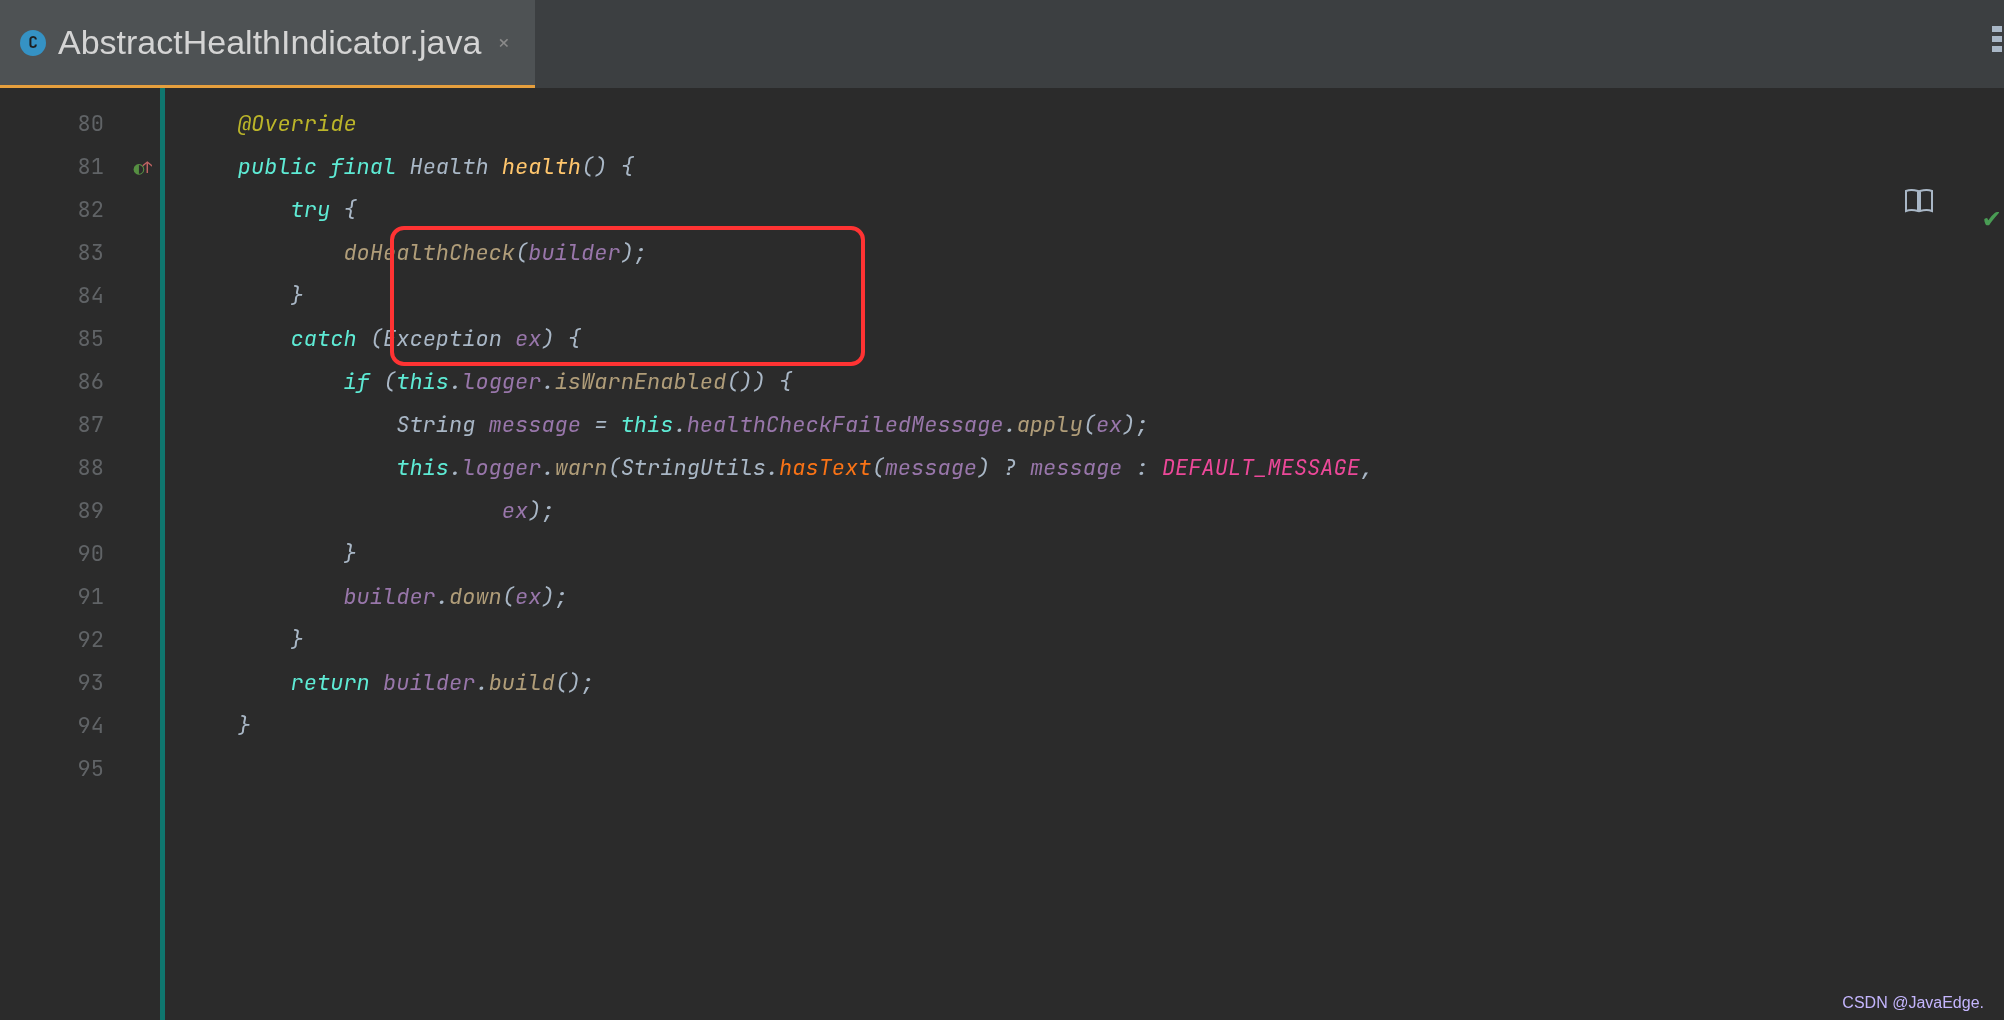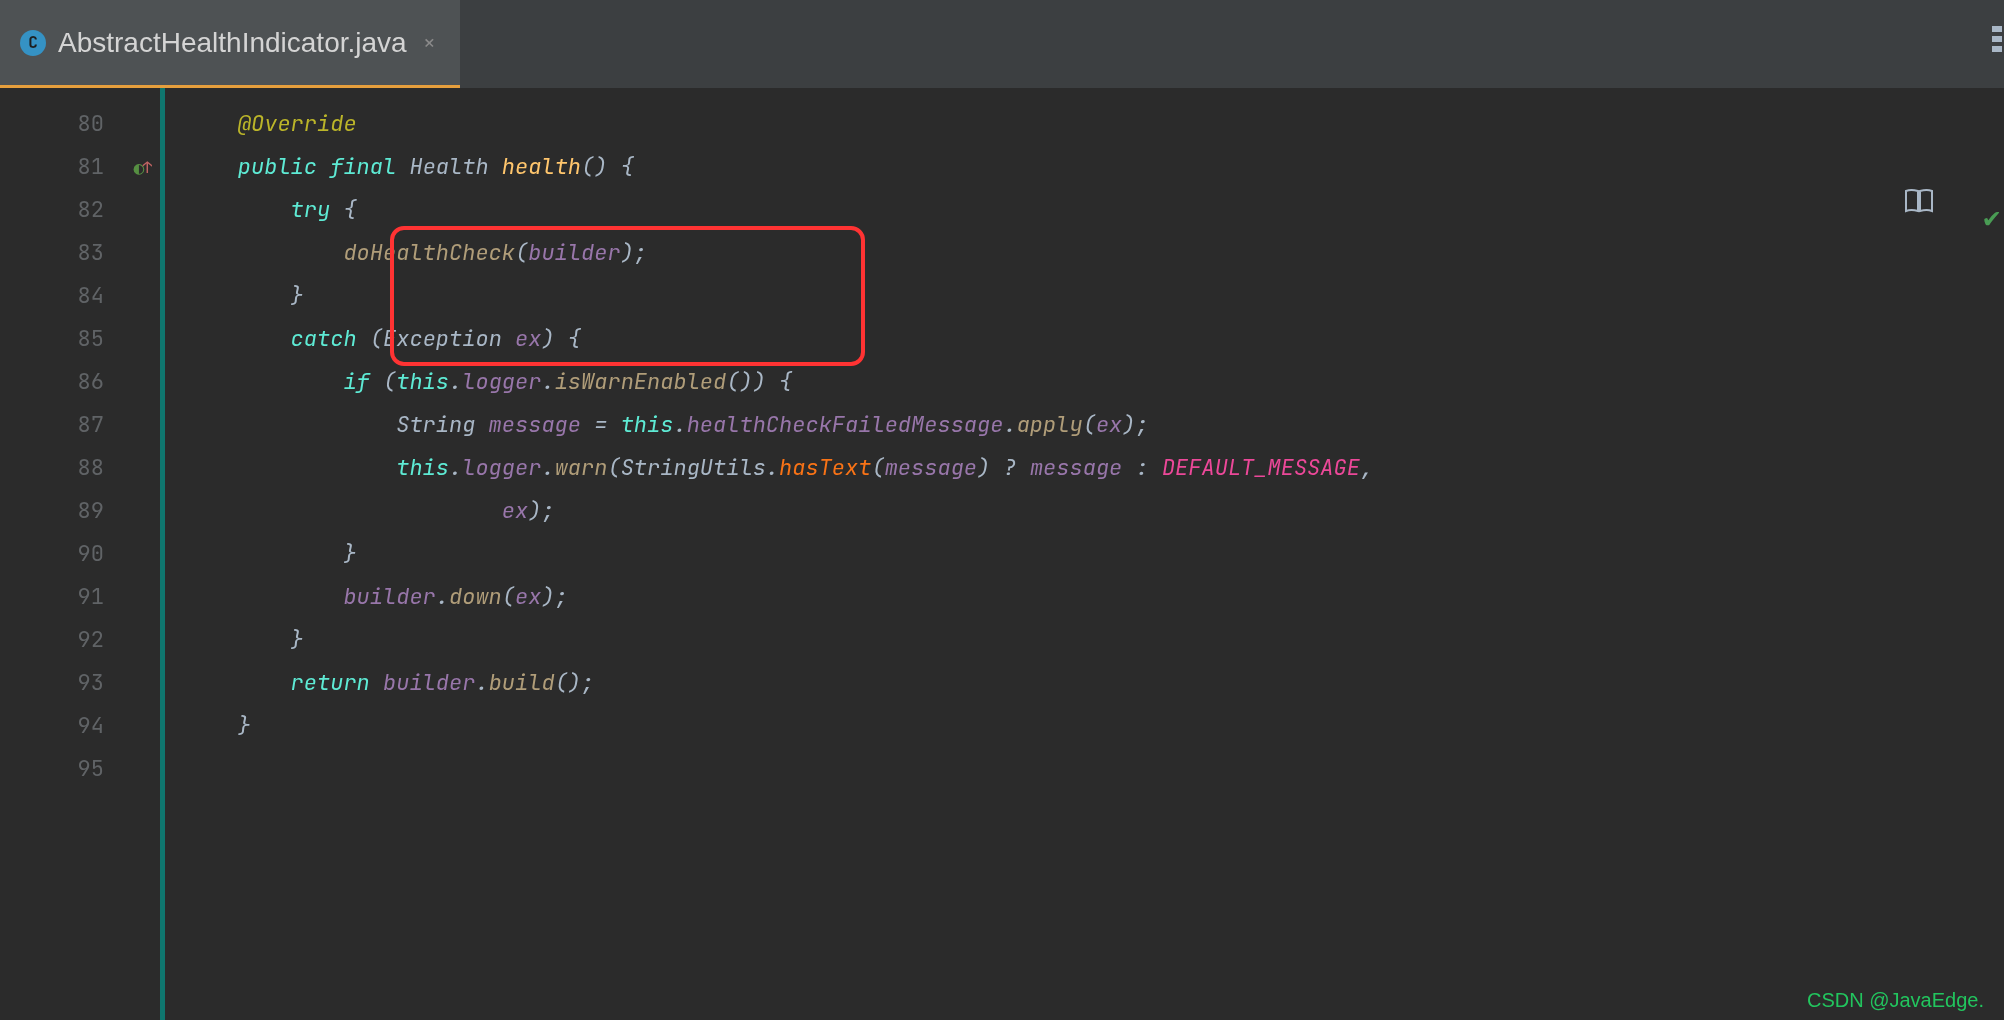--- a/index.html
+++ b/index.html
@@ -36,21 +36,21 @@
       border-radius: 50%;
       display: flex;
       align-items: center;
       justify-content: center;
       color: #1e1e1e;
       font-size: 16px;
       font-weight: bold;
     }
     .tab-title {
       color: #d4d4d4;
-      font-size: 28px;
+      font-size: 34px;
       font-family: -apple-system, 'Segoe UI', sans-serif;
     }
     .tab-close {
       color: #8a8a8a;
       font-size: 22px;
       cursor: pointer;
       padding: 0 4px;
       line-height: 1;
     }
     .editor {
@@ -156,22 +156,22 @@
     .menu-dots span {
       width: 10px;
       height: 6px;
       background: #a9b7c6;
       display: block;
     }
     .watermark {
       position: absolute;
       right: 20px;
       bottom: 8px;
-      color: #22c55e;
-      font-size: 20px;
+      color: #c4b5fd;
+      font-size: 16px;
       font-family: -apple-system, 'Segoe UI', sans-serif;
       font-style: normal;
     }
   </style>
 </head>
 <body>
 
 <div class="tab-bar">
   <div class="tab">
     <span class="tab-icon">C</span>

